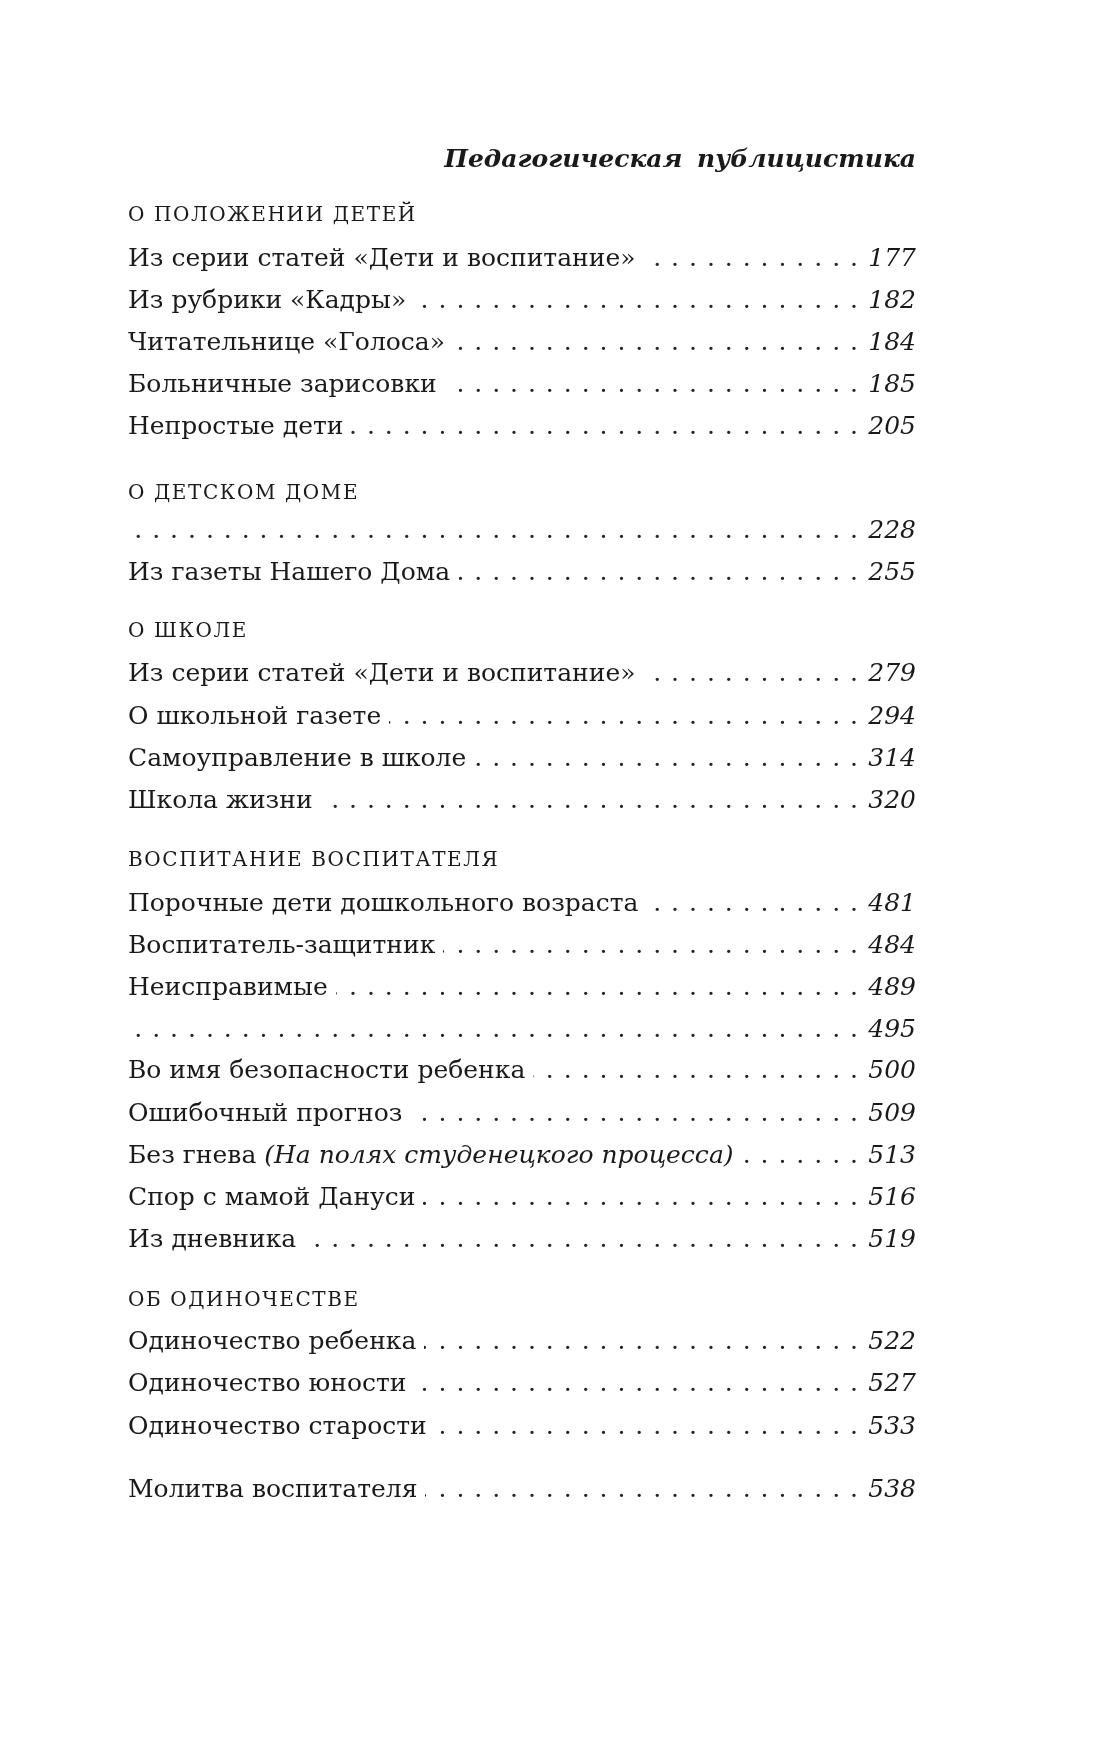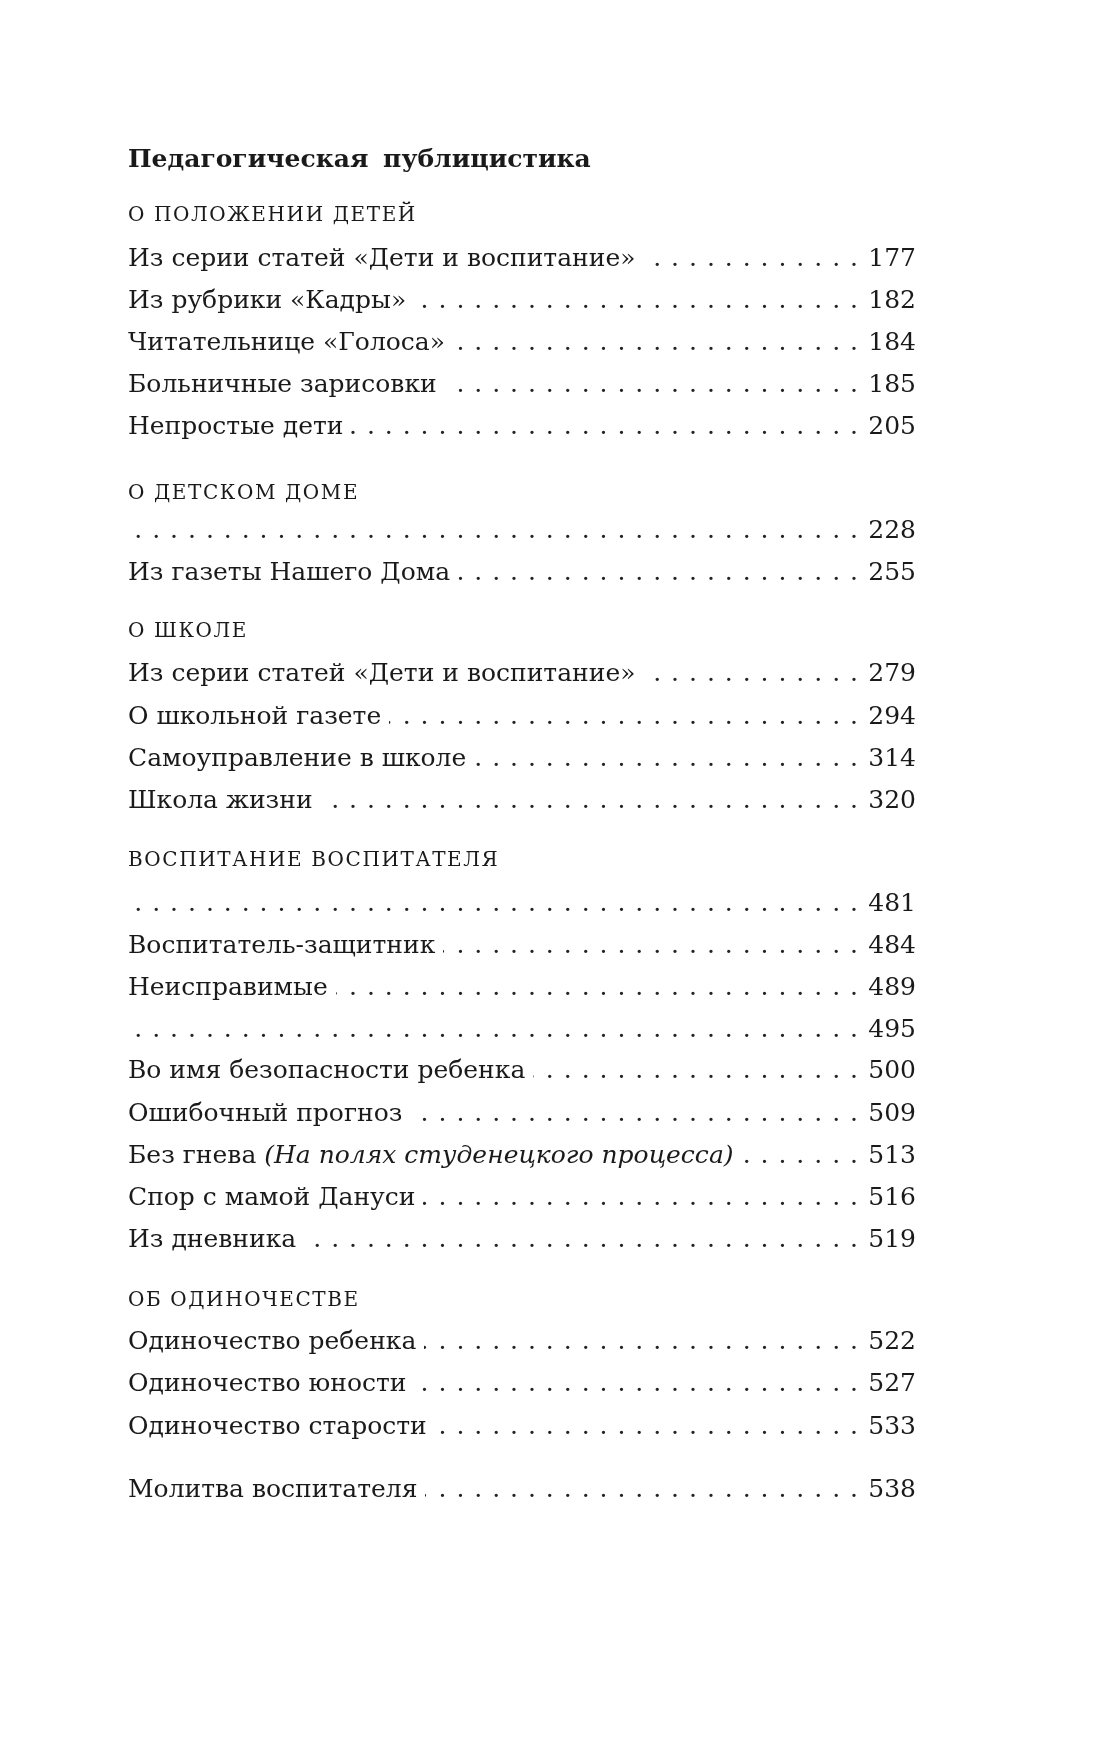--- a/index.html
+++ b/index.html
@@ -1,27 +1,27 @@
 <!DOCTYPE html>
 <html><head>
 <meta charset="utf-8">
 <style>
   html, body { margin: 0; padding: 0; background: #ffffff; }
   body { width: 1100px; height: 1742px; position: relative; overflow: hidden; color: #1a1a1a; font-family: "DejaVu Serif", "Liberation Serif", serif; }
   .page { position: absolute; left: 0; top: 0; width: 1100px; height: 1742px; }
   .column { position: absolute; left: 128px; width: 788px; top: 0; }
-  .title { position: absolute; left: 0; width: 788px; top: 141px; text-align: left; font-weight: bold; font-size: 25px; line-height: 36px; word-spacing: 6px; }
+  .title { position: absolute; left: 0; width: 788px; top: 141px; text-align: right; font-weight: bold; font-size: 25px; line-height: 36px; word-spacing: 6px; font-style: italic; }
   .line { position: absolute; left: 0; width: 788px; height: 40px; line-height: 40px; font-size: 25px; white-space: nowrap; }
   .heading { letter-spacing: 1.6px; font-size: 20px; }
   .entry { display: flex; align-items: center; }
   .entry .label { flex: 0 0 auto; }
   .entry .label .note { font-style: italic; }
   .entry .leader { flex: 1 1 auto; overflow: hidden; margin: 0 10px 0 8px; letter-spacing: 6px; text-align: right; direction: rtl; color: #222; }
   .entry .leader::before { content: ". . . . . . . . . . . . . . . . . . . . . . . . . . . . . . . . . . . . . . . . . . . . . . . . . . . . . . . . . . . . . . . . . . . . . . . . . . . ."; letter-spacing: 0; word-spacing: 2px; }
-  .entry .page-num { flex: 0 0 auto; text-align: right; min-width: 48px; }
+  .entry .page-num { flex: 0 0 auto; text-align: right; min-width: 48px; font-style: italic; }
 </style>
 </head>
 <body>
 
 <div class="page">
   <div class="column">
     <div class="title">Педагогическая публицистика</div>
 
     <div class="line heading" style="top:194px">О ПОЛОЖЕНИИ ДЕТЕЙ</div>
     <div class="line entry" style="top:238px">
@@ -78,20 +78,21 @@
         <span class="page-num">314</span>
       </div>
     <div class="line entry" style="top:780px">
         <span class="label"><span>Школа жизни</span><span class="note"></span></span>
         <span class="leader"></span>
         <span class="page-num">320</span>
       </div>
 
     <div class="line heading" style="top:839px">ВОСПИТАНИЕ ВОСПИТАТЕЛЯ</div>
     <div class="line entry" style="top:883px">
+        <span class="label"><span>Порочные дети дошкольного возраста</span><span class="note"></span></span>
         <span class="leader"></span>
         <span class="page-num">481</span>
       </div>
     <div class="line entry" style="top:925px">
         <span class="label"><span>Воспитатель-защитник</span><span class="note"></span></span>
         <span class="leader"></span>
         <span class="page-num">484</span>
       </div>
     <div class="line entry" style="top:967px">
         <span class="label"><span>Неисправимые</span><span class="note"></span></span>

